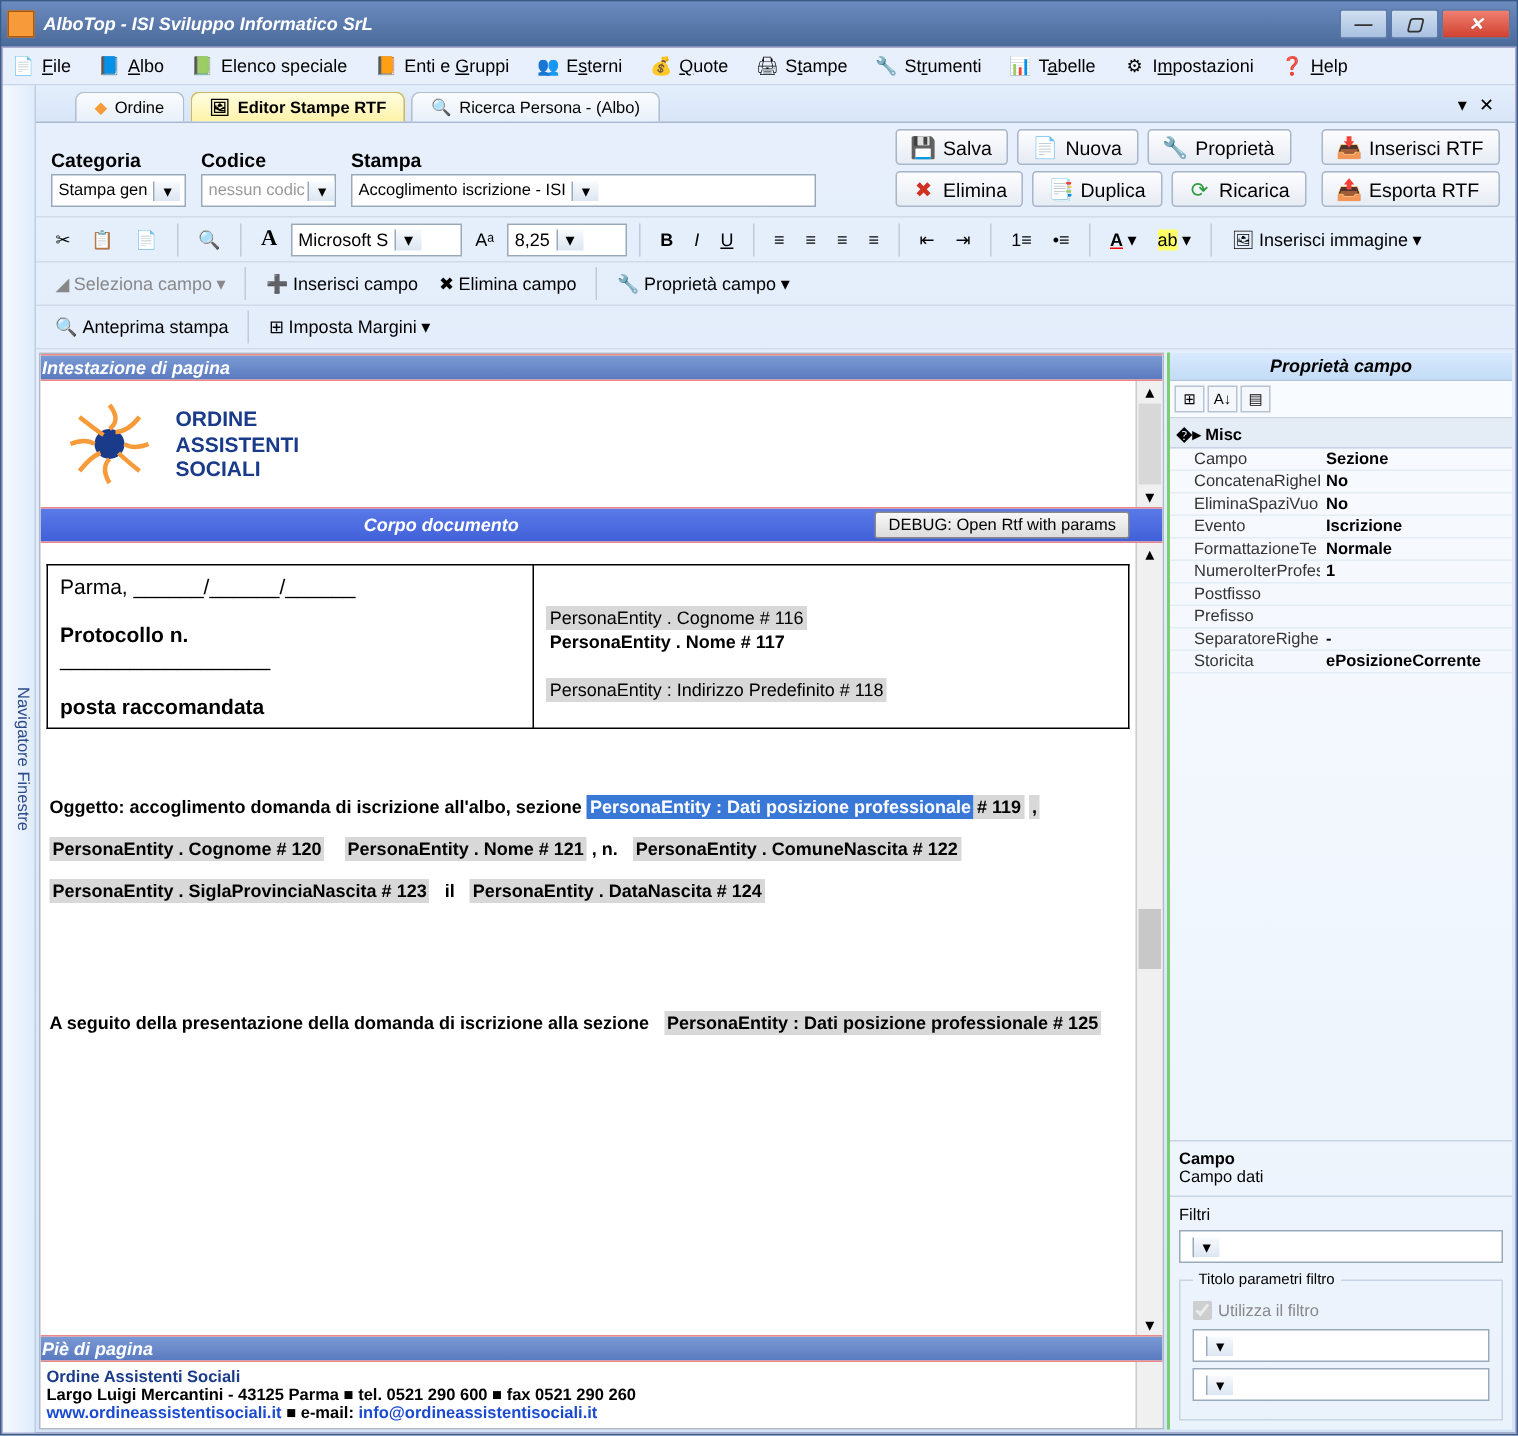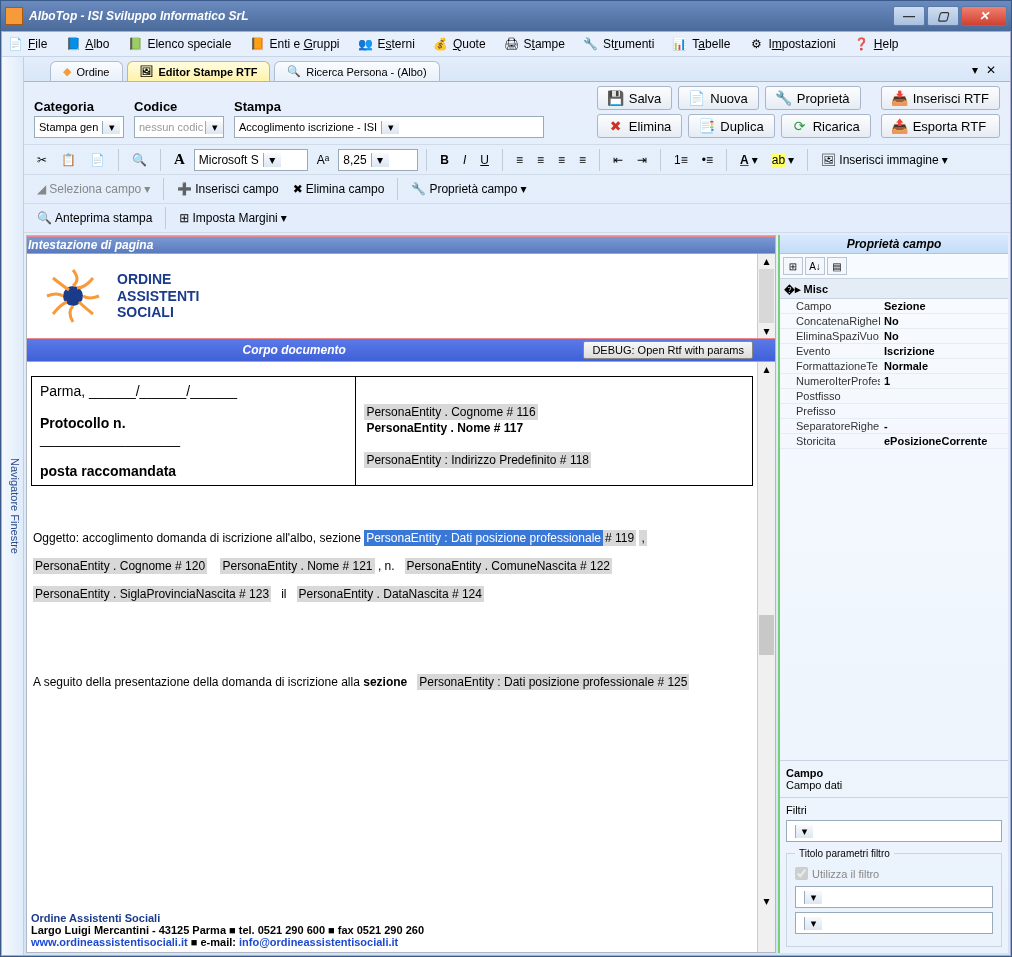--- a/index.html
+++ b/index.html
@@ -67,21 +67,21 @@
 
 .corpobar { display:flex; align-items:center; background:linear-gradient(#5a7ae8,#4060d8); border-top:1px solid #e88; border-bottom:1px solid #e88;}
 .corpobar .lbl{ flex:1; text-align:center; color:#fff; font-weight:bold; font-style:italic;}
 .debugbtn { margin:2px 22px; padding:2px 8px; background:linear-gradient(#f8f8f8,#dcdcdc); border:1px solid #888; border-radius:2px; font-size:11px;}
 
 .lettertable { border-collapse:collapse; margin:14px 4px 0; width:calc(100% - 8px); table-layout:fixed;}
 .lettertable td{ border:1px solid #000; padding:6px 8px; vertical-align:top; font-family:"Times New Roman",serif; font-size:14px;}
 .field-hl { background:#d8d8d8; padding:1px 2px; font-family:Tahoma,sans-serif; font-size:12px;}
 .field-sel { background:#3a78d8; color:#fff; padding:1px 2px;}
 
-.bodytext { padding: 40px 6px 10px; font-size:12px; line-height:2;}
+.bodytext { padding: 40px 6px 10px; font-size:12px; line-height:2;font-weight:bold;}
 .bodytext .line{margin-bottom:4px;}
 
 .footer { text-align:left; padding:4px; font-size:11px;font-weight:bold;}
 .footer a{color:#1a4ad0;}
 
 
 .rpanel { width:230px; background:linear-gradient(#f8fbff,#eaf2fc); border-left:2px solid #7ad070; display:flex; flex-direction:column; margin:2px 2px 2px 0;}
 .rpanel .hd{ text-align:center; font-style:italic; font-weight:bold; background:linear-gradient(#d8eaff,#c4dcf6); padding:2px; border-bottom:1px solid #b0c4dc;}
 .rpanel .tb { display:flex; gap:2px; padding:3px; border-bottom:1px solid #c8d4e4;}
 .rpanel .tb div{width:20px;height:18px;border:1px solid #b8c4d4;background:#f4f8fd;display:flex;align-items:center;justify-content:center;font-size:10px;}
@@ -394,20 +394,21 @@
               </div>
               <div class="scrollbar-v" style="display:flex;flex-direction:column;">
                   <div style="text-align:center">▴</div>
                   <div style="flex:1"></div>
                   <div style="height:40px;background:#c8c8c8;margin:1px;"></div>
                   <div style="flex:1"></div>
                   <div style="text-align:center">▾</div>
                 </div>
             </div>
 
+            <div class="sectionbar blue">Piè di pagina</div>
             <div style="display:flex;">
               <div class="footer" style="flex:1">
                 <b style="color:#1a3a8a">Ordine Assistenti Sociali</b><br>
                 <span>Largo Luigi Mercantini - 43125 Parma ■ tel. 0521 290 600 ■ fax 0521 290 260</span><br>
                 <a>www.ordineassistentisociali.it</a>
                 <span> ■ e-mail: </span>
                 <a>info@ordineassistentisociali.it</a>
               </div>
               <div class="scrollbar-v"></div>
             </div>

